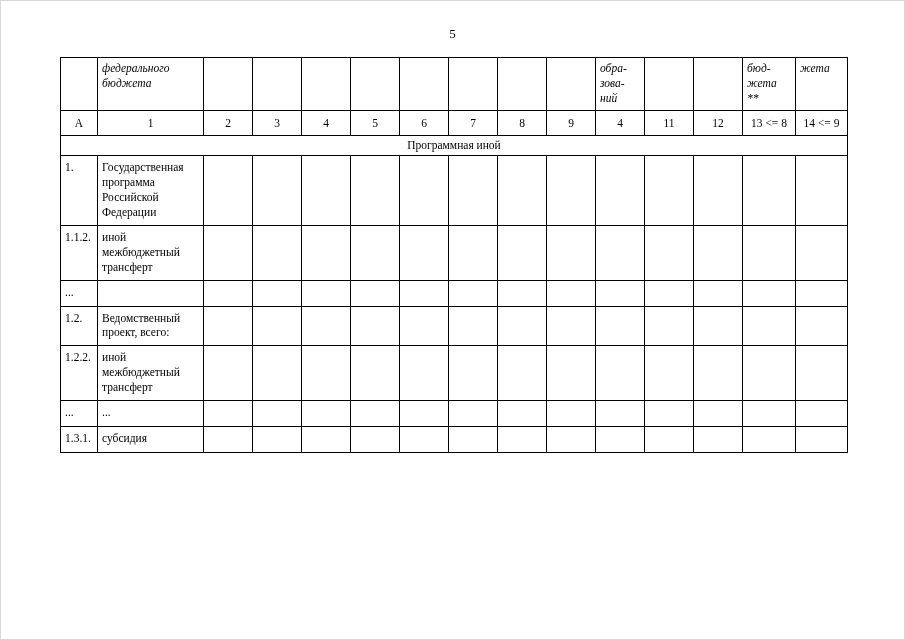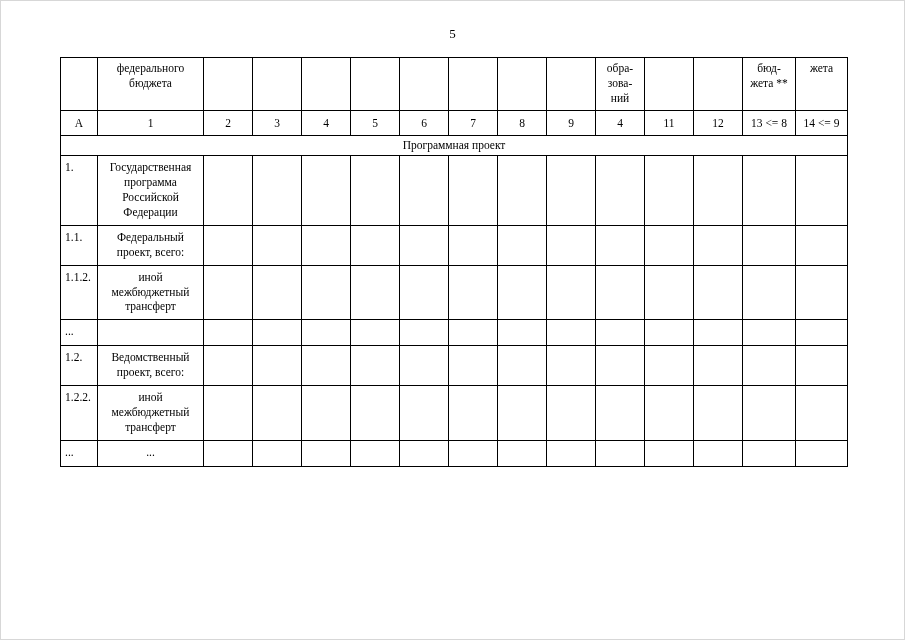--- a/index.html
+++ b/index.html
@@ -33,44 +33,44 @@
   table.doc-table td {
     border: 1px solid #000;
     font-size: 11.5px;
     line-height: 1.3;
     padding: 3px 4px;
     vertical-align: top;
     overflow: hidden;
     word-wrap: break-word;
   }
   tr.hdr1 td {
-    text-align: center;
     white-space: pre-line;
     height: 46px;
     vertical-align: top;
+    font-style: italic;
   }
   tr.hdr2 td {
     text-align: center;
     vertical-align: middle;
     height: 20px;
     white-space: nowrap;
     padding: 2px 1px;
   }
   tr.section-row td {
     text-align: center;
     vertical-align: middle;
     height: 14px;
     padding: 2px 4px;
   }
   tbody.rows td {
     height: 16px;
     padding: 4px 4px 5px 4px;
   }
   td.num-cell { text-align: left; }
-  td.name-cell { text-align: center; }
+  td.name-cell { text-align: left; }
 </style>
 </head>
 <body>
 
 <div class="page">
   <div class="page-number">5</div>
 
   <table class="doc-table">
     <colgroup>
       <col style="width:37px">
@@ -122,21 +122,21 @@
         <td>7</td>
         <td>8</td>
         <td>9</td>
         <td>4</td>
         <td>11</td>
         <td>12</td>
         <td>13 &lt;= 8</td>
         <td>14 &lt;= 9</td>
       </tr>
       <tr class="section-row">
-        <td colspan="15">Программная проект</td>
+        <td colspan="15">Программная иной</td>
       </tr>
     </thead>
     <tbody class="rows">
         <tr>
           <td class="num-cell">1.</td>
           <td class="name-cell">Государственная программа Российской Федерации</td>
           <td></td>
           <td></td>
           <td></td>
           <td></td>
@@ -144,37 +144,20 @@
           <td></td>
           <td></td>
           <td></td>
           <td></td>
           <td></td>
           <td></td>
           <td></td>
           <td></td>
         </tr>
         <tr>
-          <td class="num-cell">1.1.</td>
-          <td class="name-cell">Федеральный проект, всего:</td>
-          <td></td>
-          <td></td>
-          <td></td>
-          <td></td>
-          <td></td>
-          <td></td>
-          <td></td>
-          <td></td>
-          <td></td>
-          <td></td>
-          <td></td>
-          <td></td>
-          <td></td>
-        </tr>
-        <tr>
           <td class="num-cell">1.1.2.</td>
           <td class="name-cell">иной межбюджетный трансферт</td>
           <td></td>
           <td></td>
           <td></td>
           <td></td>
           <td></td>
           <td></td>
           <td></td>
           <td></td>
@@ -231,20 +214,37 @@
           <td></td>
           <td></td>
           <td></td>
           <td></td>
           <td></td>
           <td></td>
         </tr>
         <tr>
           <td class="num-cell">...</td>
           <td class="name-cell">...</td>
+          <td></td>
+          <td></td>
+          <td></td>
+          <td></td>
+          <td></td>
+          <td></td>
+          <td></td>
+          <td></td>
+          <td></td>
+          <td></td>
+          <td></td>
+          <td></td>
+          <td></td>
+        </tr>
+        <tr>
+          <td class="num-cell">1.3.1.</td>
+          <td class="name-cell">субсидия</td>
           <td></td>
           <td></td>
           <td></td>
           <td></td>
           <td></td>
           <td></td>
           <td></td>
           <td></td>
           <td></td>
           <td></td>

